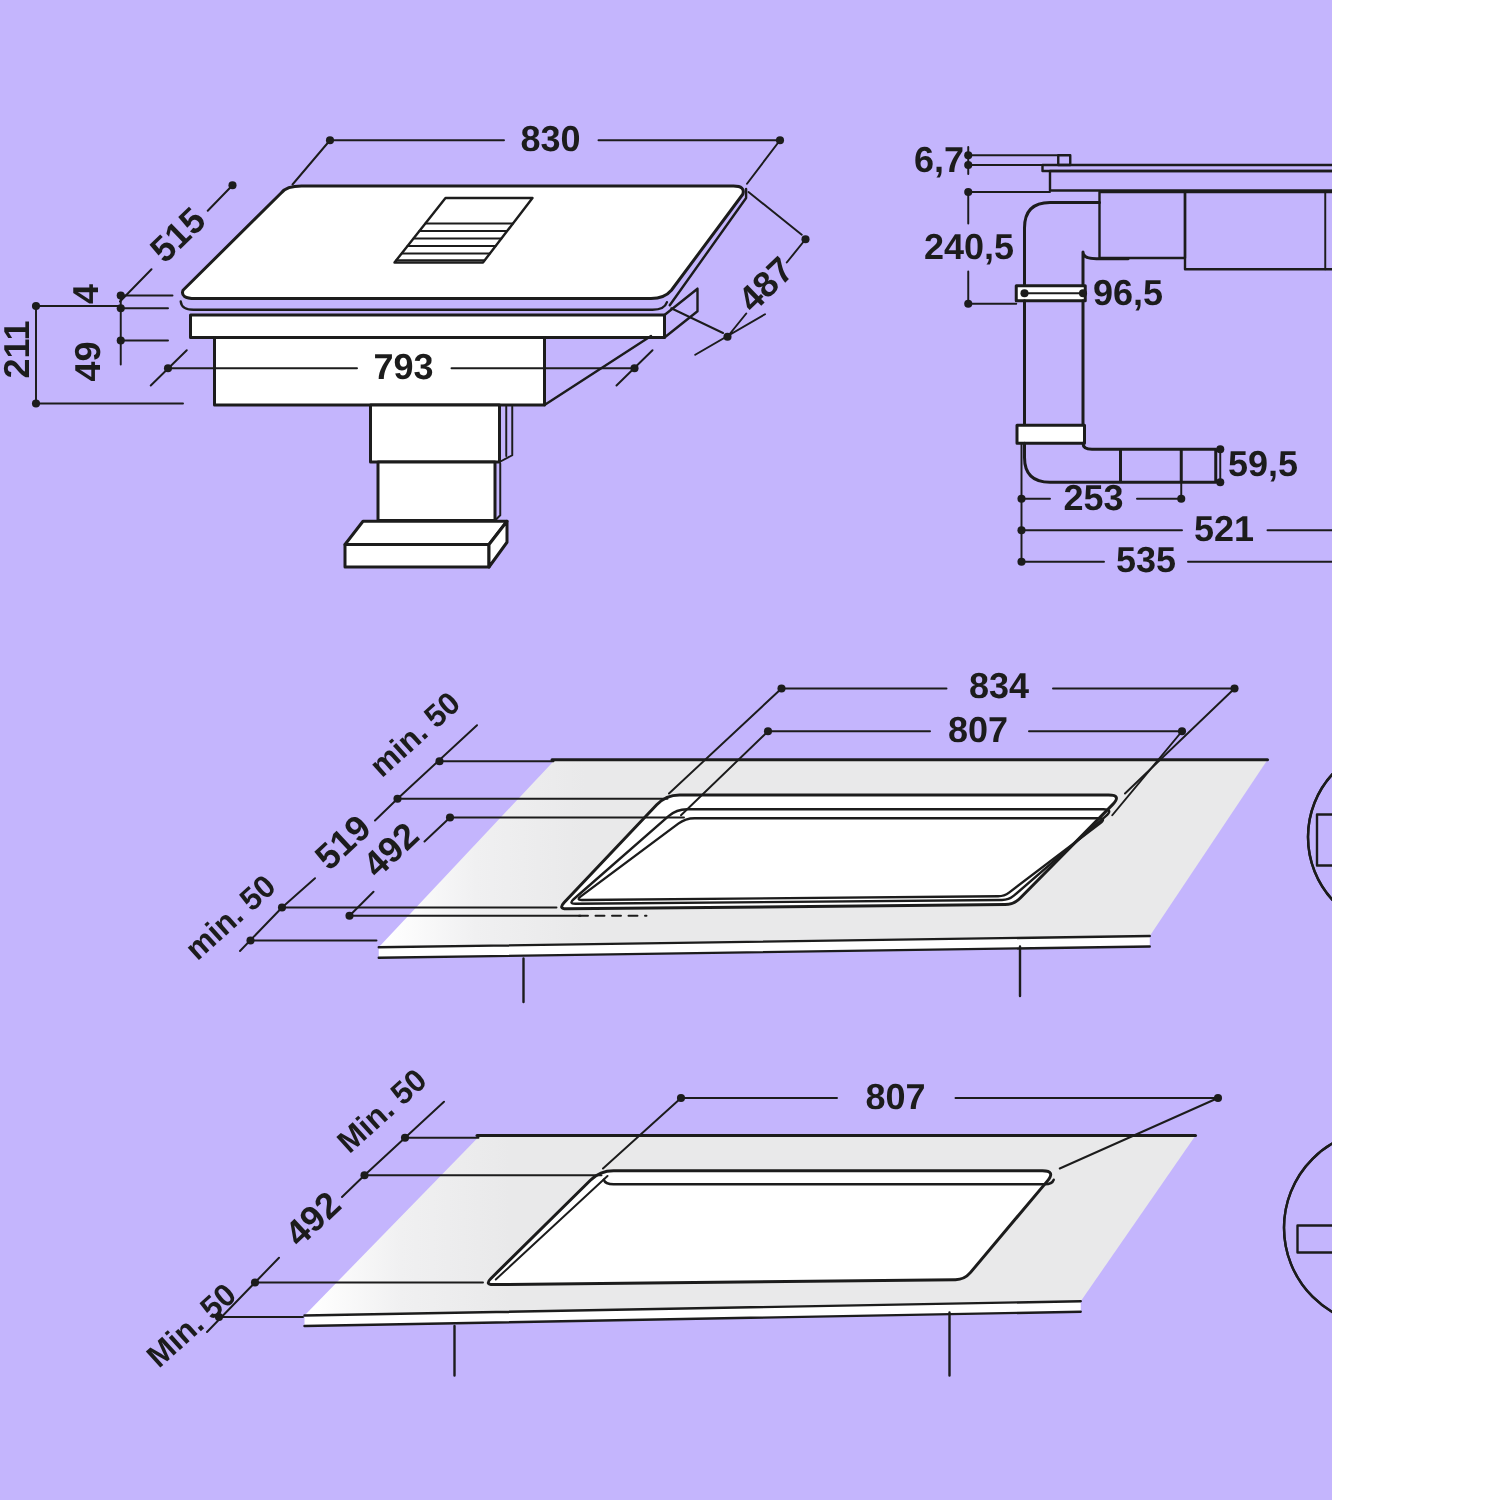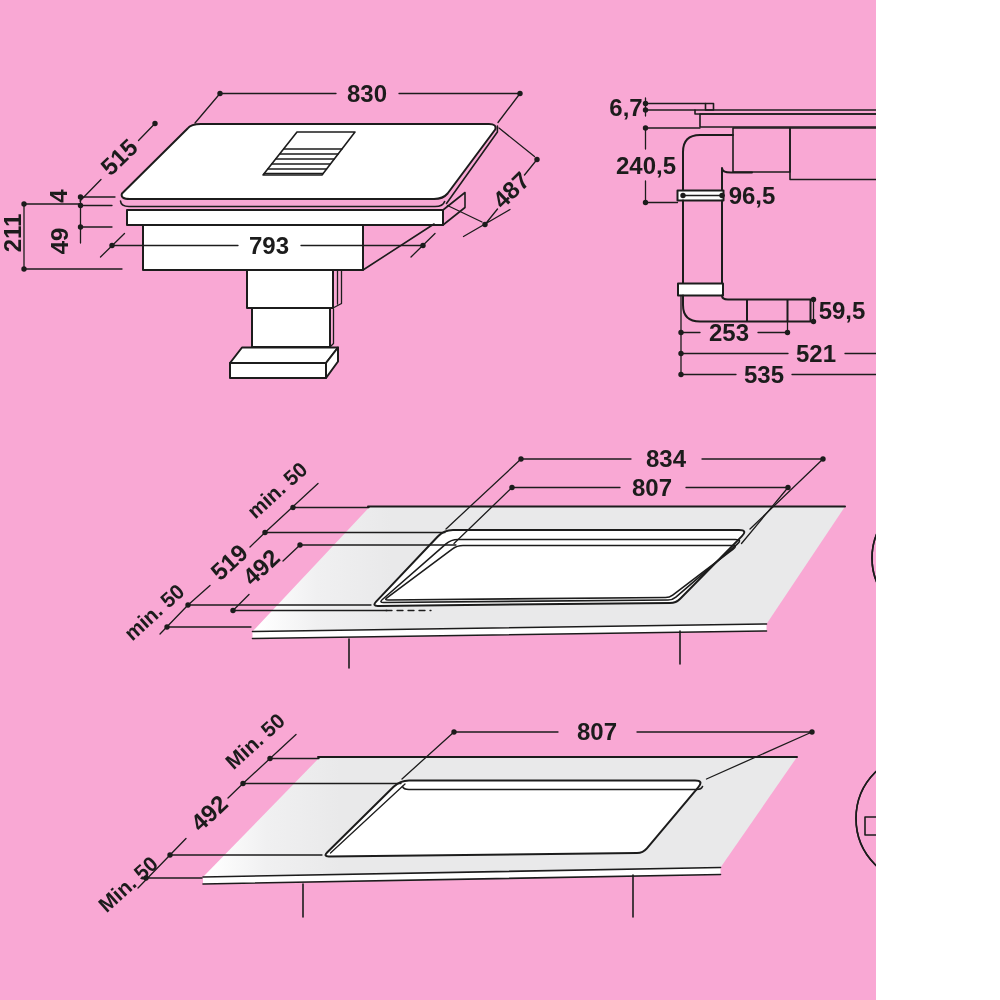--- a/index.html
+++ b/index.html
@@ -1,17 +1,17 @@
 <!DOCTYPE html>
 <html><head>
 <meta charset="utf-8">
 <style>
   html,body{margin:0;padding:0;background:#ffffff;}
-  #canvas{position:relative;width:876px;height:1000px;background:#f9a8d4;overflow:hidden;
-          font-family:"Liberation Sans",sans-serif;}
+  #canvas{position:relative;width:876px;height:1000px;background:#c4b5fd;overflow:hidden;
+          font-family:"Liberation Sans",sans-serif;padding-left:12px;}
   svg{position:absolute;left:0;top:0;}
   text{font-family:"Liberation Sans",sans-serif;font-weight:bold;fill:#1c1c1c;}
   .dim{font-size:24px;}
   .dimsm{font-size:21px;}
   .ln{stroke:#1c1c1c;stroke-width:2;fill:none;stroke-linecap:round;stroke-linejoin:round;}
   .lnf{stroke:#1c1c1c;stroke-width:2;fill:#ffffff;stroke-linejoin:round;}
   .thin{stroke:#1c1c1c;stroke-width:1.3;fill:none;stroke-linecap:round;}
   .mid{stroke:#1c1c1c;stroke-width:1.6;fill:none;stroke-linecap:round;stroke-linejoin:round;}
   .dot{fill:#1c1c1c;stroke:none;}
 </style>

